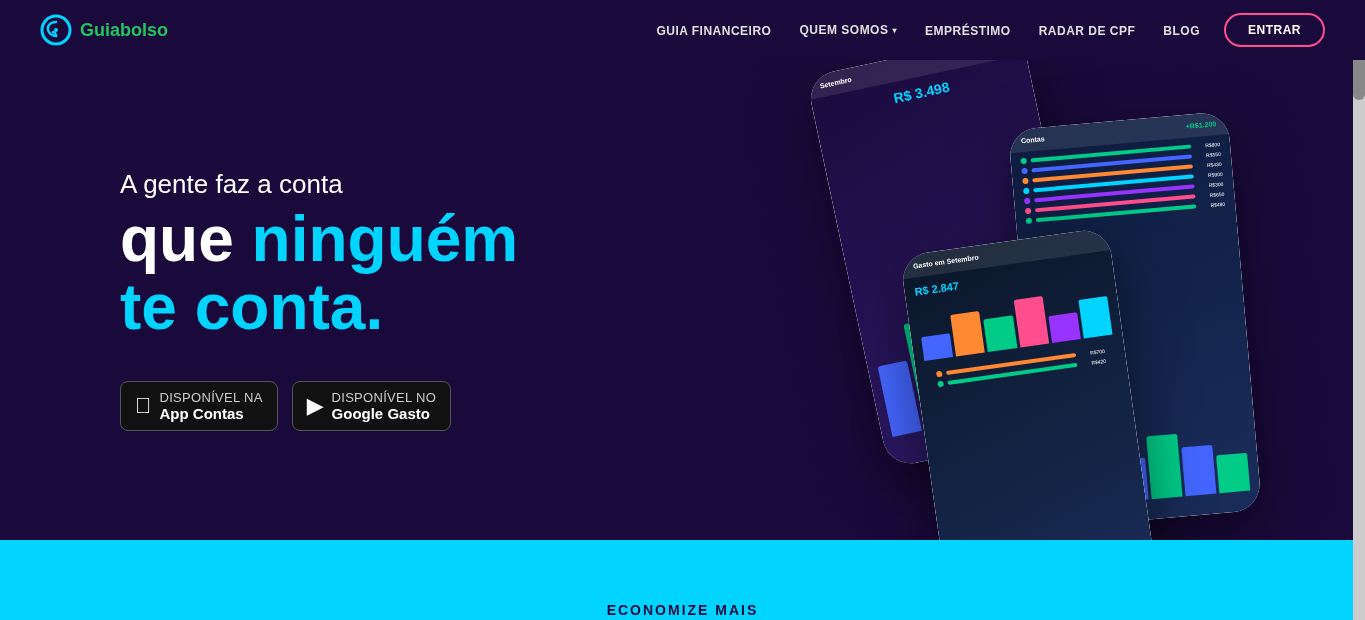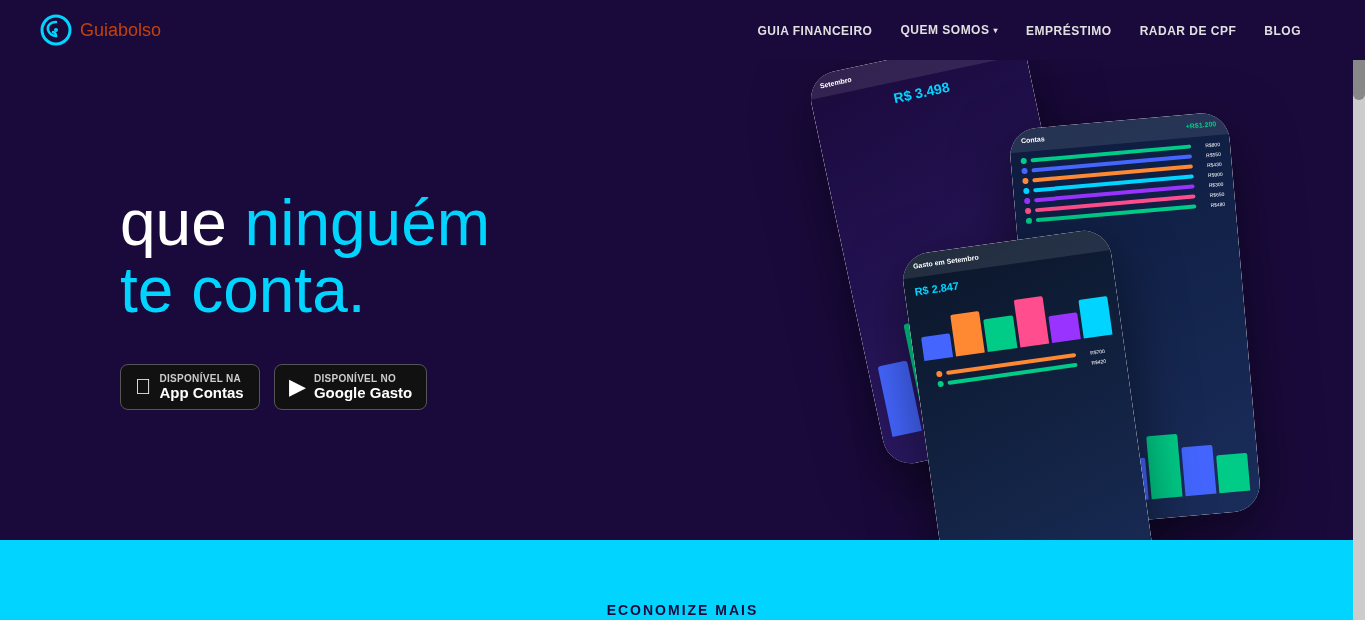--- a/index.html
+++ b/index.html
@@ -19,23 +19,23 @@
       display: flex;
       align-items: center;
       gap: 8px;
       margin-right: auto;
     }
     .logo-icon {
       width: 32px;
       height: 32px;
     }
     .logo-text {
-      color: #c2410c;
+      color: #22c55e;
       font-size: 18px;
-      font-weight: 400;
+      font-weight: 700;
     }
     .nav-links {
       display: flex;
       align-items: center;
       gap: 28px;
       list-style: none;
       margin-right: 24px;
     }
     .nav-links li a {
       color: #e0e0e0;
@@ -99,21 +99,21 @@
     }
     .hero-subtitle {
       color: white;
       font-size: 26px;
       font-weight: 400;
       margin-bottom: 6px;
     }
     .hero-title {
       color: white;
       font-size: 64px;
-      font-weight: 400;
+      font-weight: 700;
       line-height: 1.05;
       margin-bottom: 40px;
     }
     .hero-title .highlight {
       color: #00d4ff;
     }
     .store-buttons {
       display: flex;
       gap: 14px;
       align-items: center;
@@ -131,25 +131,24 @@
     }
     .store-btn-icon {
       font-size: 22px;
       color: white;
     }
     .store-btn-text {
       display: flex;
       flex-direction: column;
     }
     .store-btn-small {
-      font-size: 10px;
+      font-size: 13px;
       color: #ccc;
       text-transform: uppercase;
       letter-spacing: 0.3px;
-      font-weight: bold;
     }
     .store-btn-big {
       font-size: 15px;
       color: white;
       font-weight: 700;
     }
 
     
     .phone-container {
       position: absolute;
@@ -325,25 +324,27 @@
     </li>
     <li>
       <a href="#">RADAR DE CPF</a>
     </li>
     <li>
       <a href="#">BLOG</a>
     </li>
   </ul>
 
   <div class="nav-buttons">
+    <button class="btn-entrar">ENTRAR</button>
   </div>
 </nav>
 
 <section class="hero">
   <div class="hero-content">
+    <p class="hero-subtitle">A gente faz a conta</p>
     <h1 class="hero-title">
       <span>que </span><span class="highlight">ninguém te conta.</span>
     </h1>
     <div class="store-buttons">
 
       <div class="store-btn">
         <span class="store-btn-icon"></span>
         <div class="store-btn-text">
           <span class="store-btn-small">Disponível na</span>
           <span class="store-btn-big">App Contas</span>

